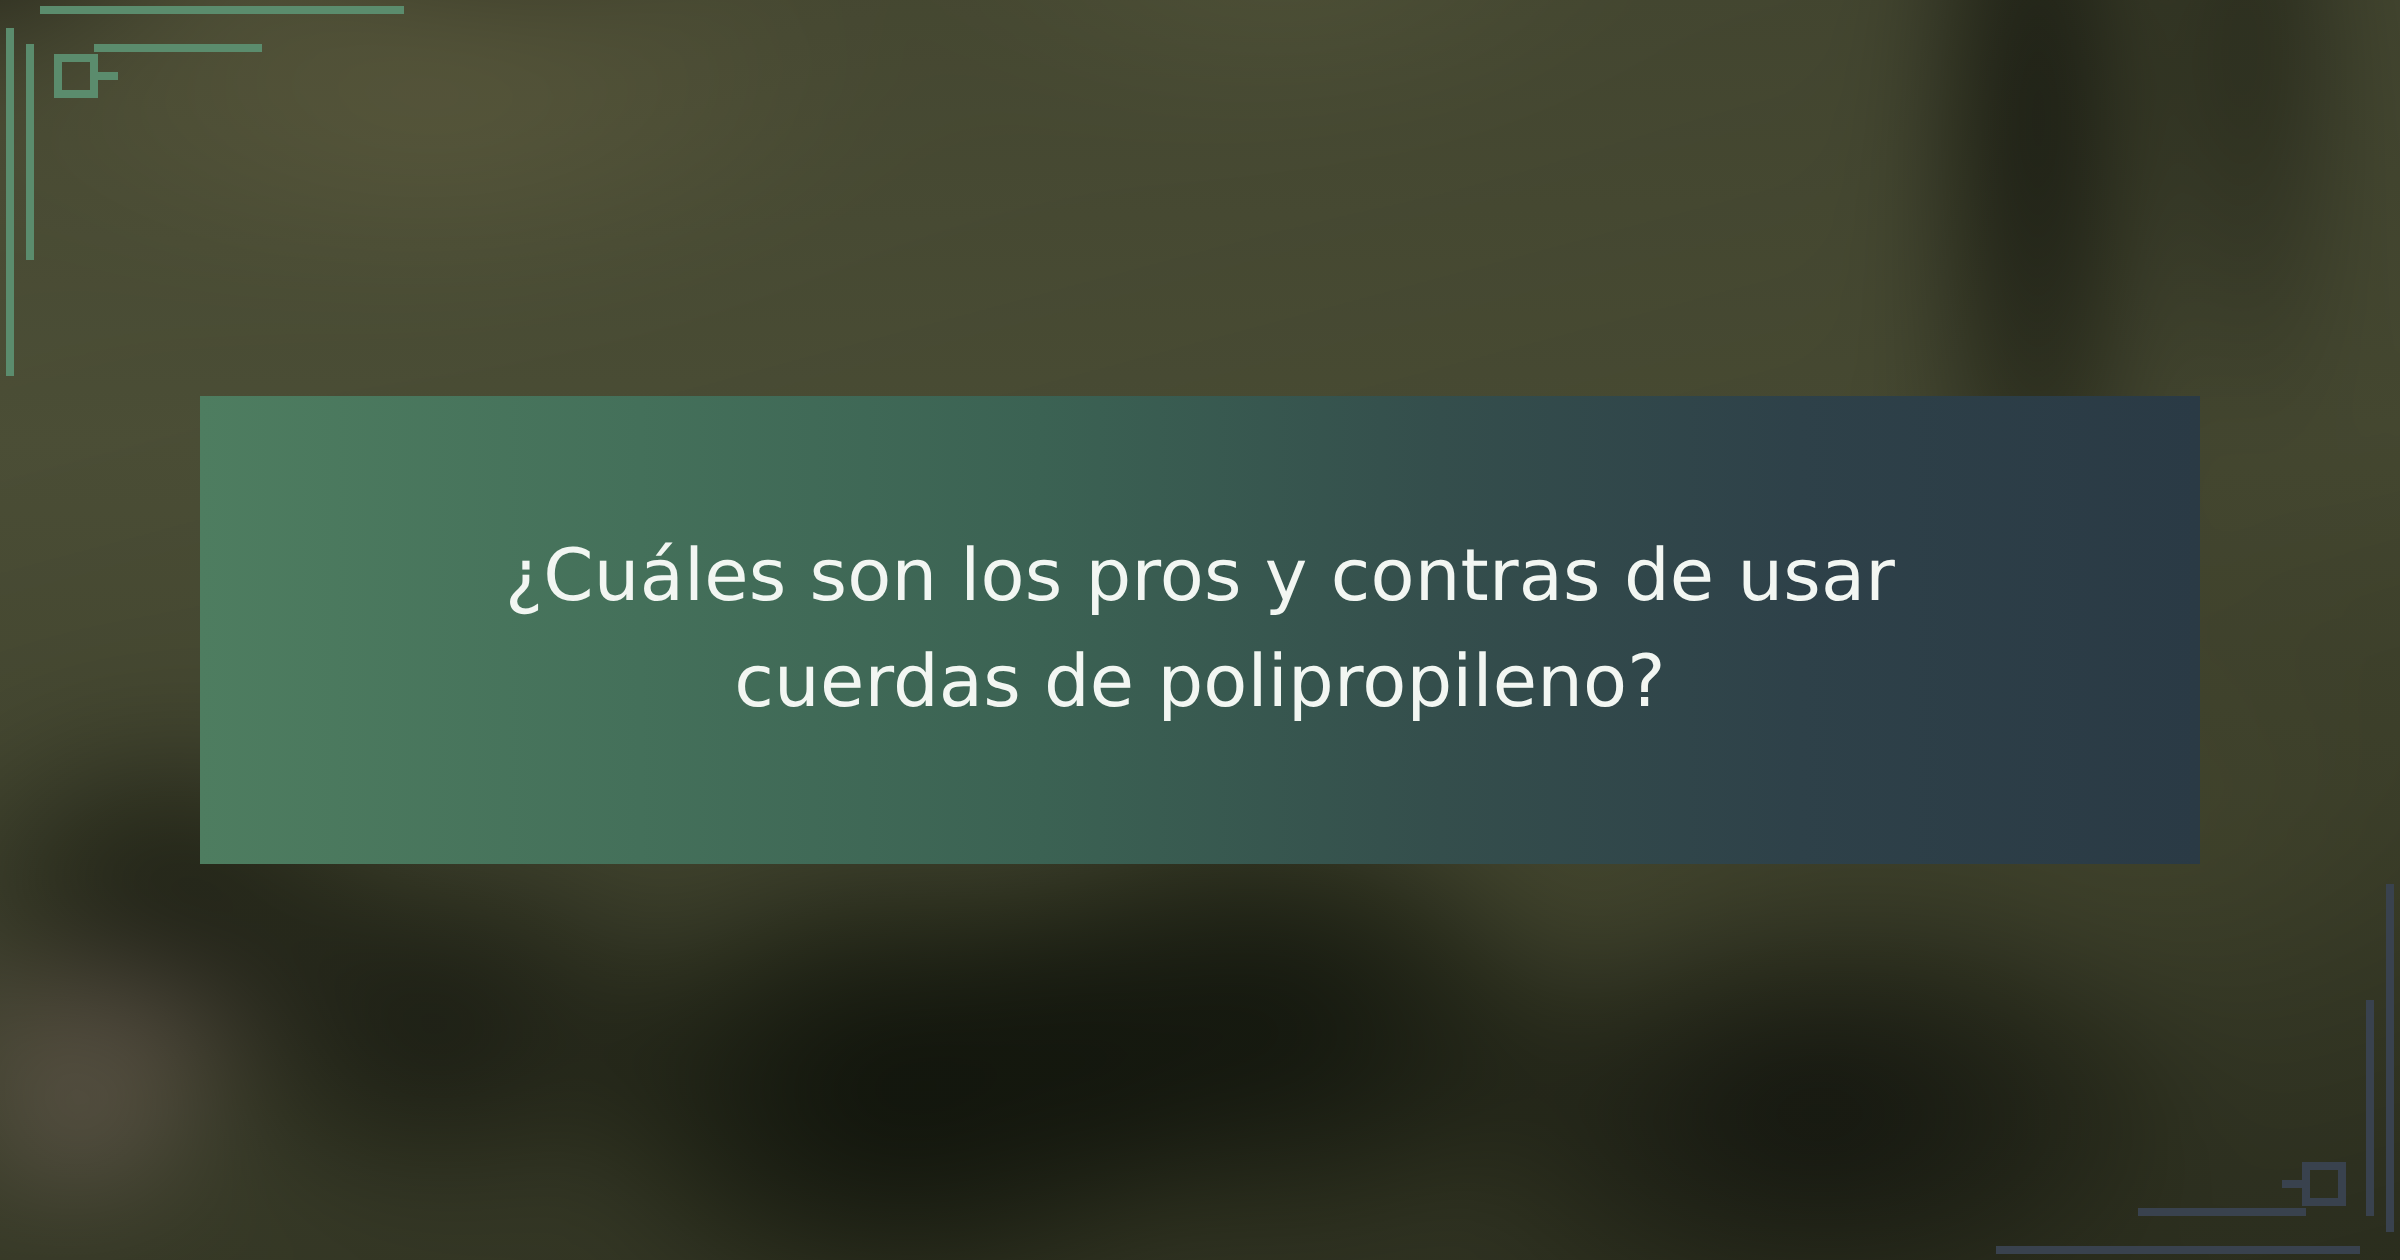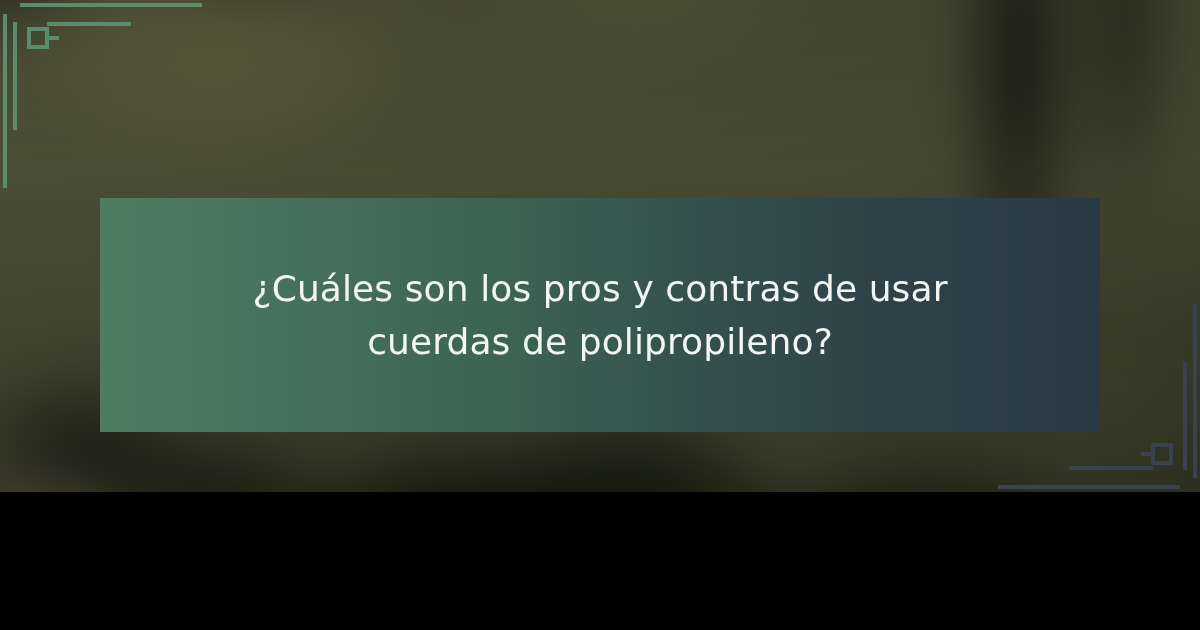--- a/index.html
+++ b/index.html
@@ -3,21 +3,21 @@
 <meta charset="utf-8">
 <style>
   html, body {
     margin: 0;
     padding: 0;
     background: #000;
   }
   .stage {
     position: relative;
     width: 1200px;
-    height: 492px;
+    height: 630px;
     overflow: hidden;
     font-family: "DejaVu Sans", "Liberation Sans", sans-serif;
     background: #3a3d2a;
   }
 
   
   .bg {
     position: absolute;
     inset: -60px;
     background-color: #4a4c34;

